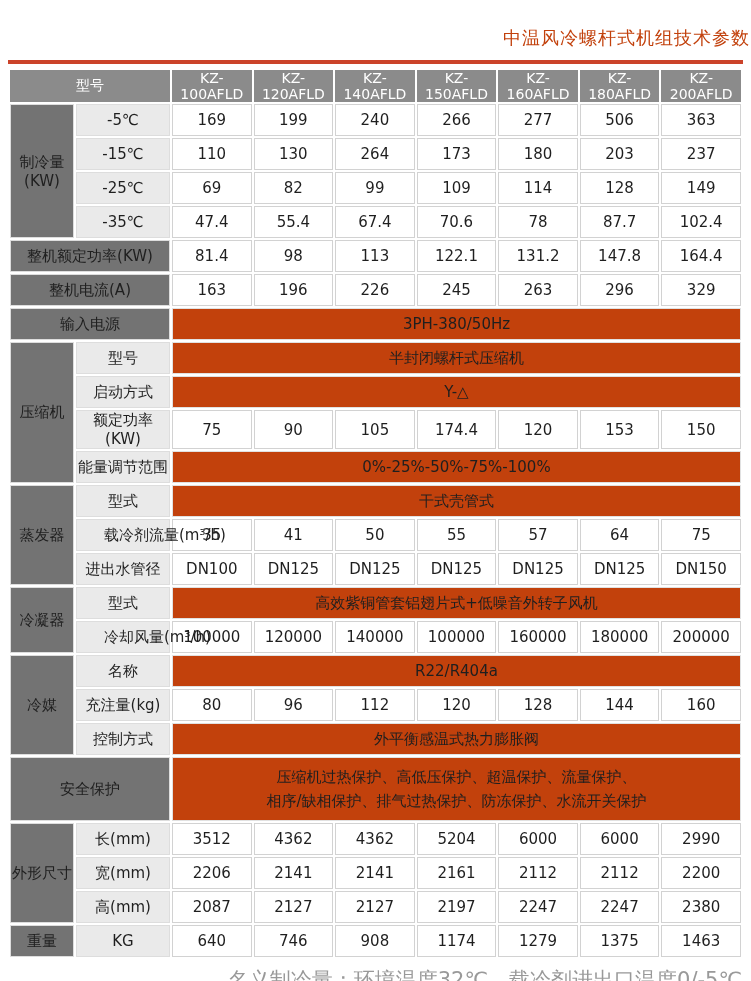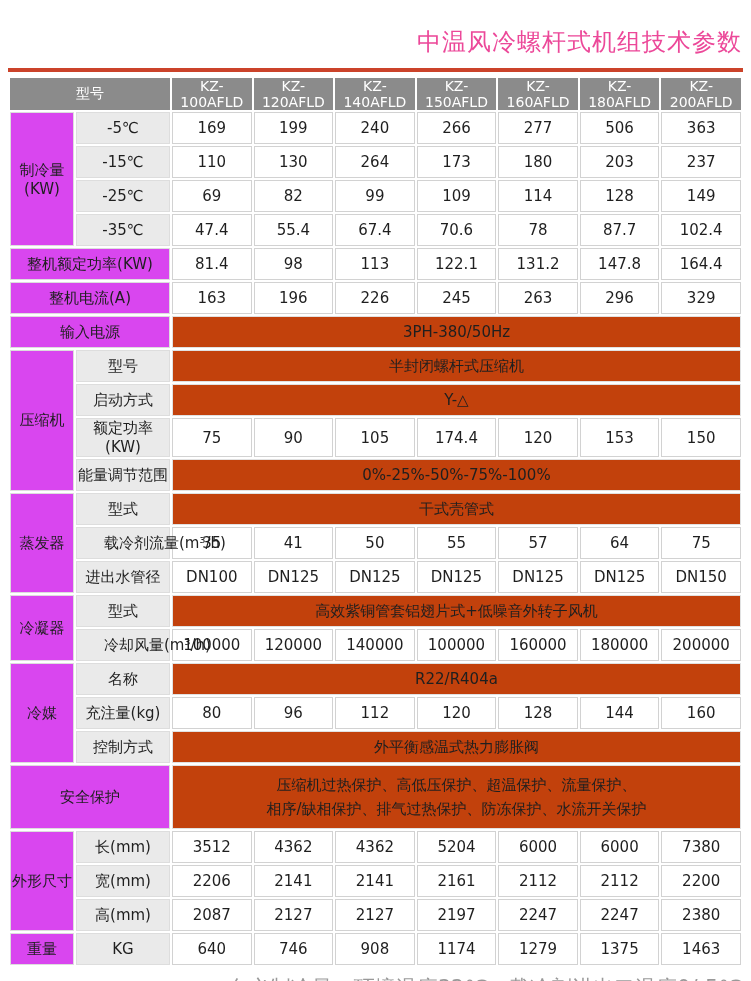--- a/index.html
+++ b/index.html
@@ -12,24 +12,24 @@
     overflow: hidden;
   }
   .page {
     width: 751px;
     height: 981px;
     background: #ffffff;
     box-sizing: border-box;
   }
   .title {
     text-align: right;
-    font-size: 24px;
-    color: #ec4899;
+    font-size: 18px;
+    color: #c2410c;
     letter-spacing: 1px;
-    padding: 26px 9px 10px 0;
+    padding: 26px 1px 10px 0;
     font-weight: 500;
   }
   .accent-bar {
     height: 4px;
     background: #cb432a;
     margin: 0 8px;
   }
   table.spec {
     width: 735px;
     margin: 4px 8px;
@@ -49,21 +49,21 @@
     text-align: center;
     vertical-align: middle;
     overflow: hidden;
   }
   td {
     height: 30px;
     padding: 0;
     text-align: center;
     vertical-align: middle;
   }
-  .cell-group  { background: #d946ef; border: 1px solid #dddddd; }
+  .cell-group  { background: #737373; border: 1px solid #dddddd; }
   .cell-sub    { background: #eaeaea; border: 1px solid #dddddd; }
   .cell-val    { background: #ffffff; border: 1px solid #d2d2d2; }
   .cell-merged { background: #c2410c; border: 1px solid #e1e1e1; }
   .nowrap      { white-space: nowrap; text-align: right; padding-right: 2px; padding-left: 27px; }
   .tall        { height: 62px; }
   .cell-merged div { line-height: 1.6; }
   .footnote {
     text-align: right;
     color: #999999;
     font-size: 21px;
@@ -254,21 +254,21 @@
         </tr>
         <tr>
           <td class="cell-group" rowspan="3">外形尺寸</td>
           <td class="cell-sub">长(mm)</td>
           <td class="cell-val">3512</td>
           <td class="cell-val">4362</td>
           <td class="cell-val">4362</td>
           <td class="cell-val">5204</td>
           <td class="cell-val">6000</td>
           <td class="cell-val">6000</td>
-          <td class="cell-val">7380</td>
+          <td class="cell-val">2990</td>
         </tr>
         <tr>
           <td class="cell-sub">宽(mm)</td>
           <td class="cell-val">2206</td>
           <td class="cell-val">2141</td>
           <td class="cell-val">2141</td>
           <td class="cell-val">2161</td>
           <td class="cell-val">2112</td>
           <td class="cell-val">2112</td>
           <td class="cell-val">2200</td>

